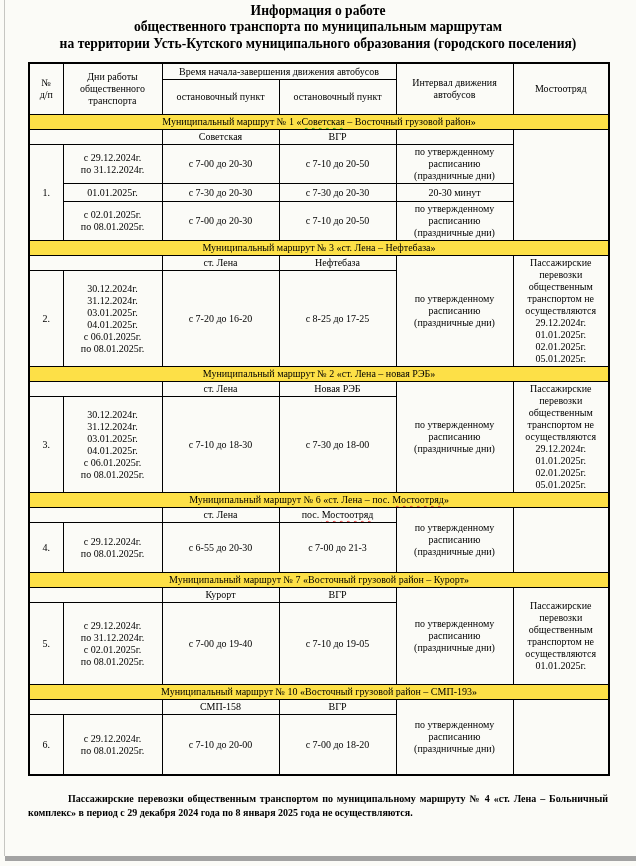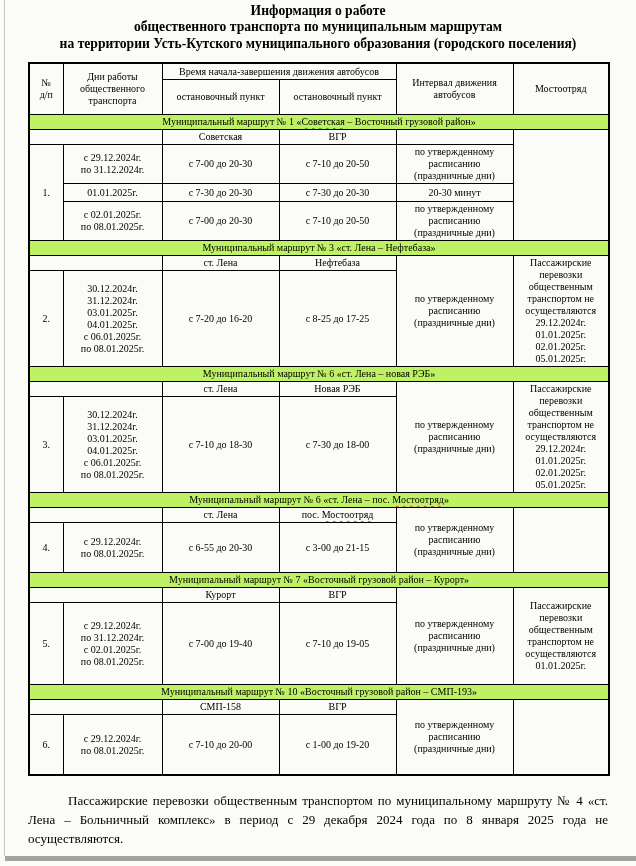--- a/index.html
+++ b/index.html
@@ -31,45 +31,46 @@
     font-size:10px;
     line-height:1.2;
     text-align:center;
     vertical-align:middle;
     padding:1px 2px;
     white-space:pre-line;
     overflow:hidden;
   }
   table.schedule { border:2px solid #000; }
   .band td {
-    background:#bef264;
+    background:#fde047;
     font-weight:bold;
     font-size:13px;
     line-height:1.25;
     padding:2px 2px;
     white-space:normal;
   }
   .r-h1 { height:17px; }
   .r-h2 { height:35px; }
   .r-sub { height:14px; }
   .h38 { height:38px; }
   .h18 { height:18px; }
   .h50 { height:50px; }
   .h82 { height:82px; }
   .h60 { height:60px; }
   .wavy-green { text-decoration:underline wavy #1e9e1e; text-decoration-thickness:1px; text-underline-offset:2px; }
   .wavy-red { text-decoration:underline wavy #e03030; text-decoration-thickness:1px; text-underline-offset:2px; }
 
   .footer-note {
     margin:16px 0 0 16px;
     width:580px;
-    font-size:13px;
+    font-size:10px;
     line-height:1.45;
     text-align:justify;
     text-indent:40px;
+    font-weight:bold;
   }
 </style>
 </head>
 <body>
 
 <div class="edge-left"></div>
 <div class="edge-bottom"></div>
 
 <div class="content">
 
@@ -168,21 +169,21 @@
 31.12.2024г.
 03.01.2025г.
 04.01.2025г.
 с 06.01.2025г.
 по 08.01.2025г.</td>
       <td>с 7-20 до 16-20</td>
       <td>с 8-25 до 17-25</td>
     </tr>
 
     <tr class="band">
-      <td colspan="6">Муниципальный маршрут № 6 «ст. Лена – новая РЭБ»</td>
+      <td colspan="6">Муниципальный маршрут № 2 «ст. Лена – новая РЭБ»</td>
     </tr>
     <tr class="r-sub">
       <td colspan="2"></td>
       <td>ст. Лена</td>
       <td>Новая РЭБ</td>
       <td rowspan="2">по утвержденному
 расписанию
 (праздничные  дни)</td>
       <td rowspan="2">Пассажирские
 перевозки
@@ -216,21 +217,21 @@
       <td rowspan="2">по утвержденному
 расписанию
 (праздничные  дни)</td>
       <td rowspan="2"></td>
     </tr>
     <tr class="h50">
       <td>4.</td>
       <td>с 29.12.2024г.
 по 08.01.2025г.</td>
       <td>с 6-55 до 20-30</td>
-      <td>с 3-00 до 21-15</td>
+      <td>с 7-00 до 21-3</td>
     </tr>
 
     <tr class="band">
       <td colspan="6">Муниципальный маршрут № 7 «Восточный грузовой район – Курорт»</td>
     </tr>
     <tr class="r-sub">
       <td colspan="2"></td>
       <td>Курорт</td>
       <td>ВГР</td>
       <td rowspan="2">по утвержденному
@@ -263,20 +264,20 @@
       <td rowspan="2">по утвержденному
 расписанию
 (праздничные  дни)</td>
       <td rowspan="2"></td>
     </tr>
     <tr class="h60">
       <td>6.</td>
       <td>с 29.12.2024г.
 по 08.01.2025г.</td>
       <td>с 7-10 до 20-00</td>
-      <td>с 1-00 до 19-20</td>
+      <td>с 7-00 до 18-20</td>
     </tr>
   </tbody>
     </table>
 
   <p class="footer-note">Пассажирские перевозки общественным транспортом по муниципальному маршруту № 4 «ст. Лена – Больничный комплекс» в период с 29 декабря 2024 года по 8 января 2025 года не осуществляются.</p>
 
 </div>
 
 </body></html>

